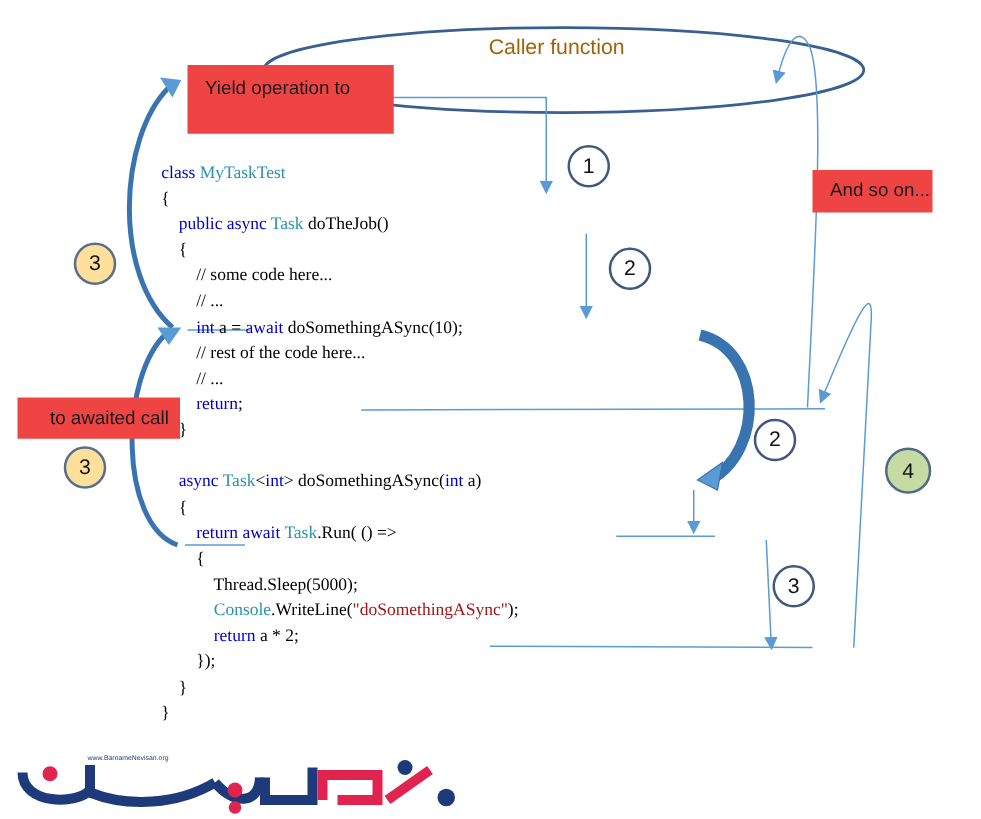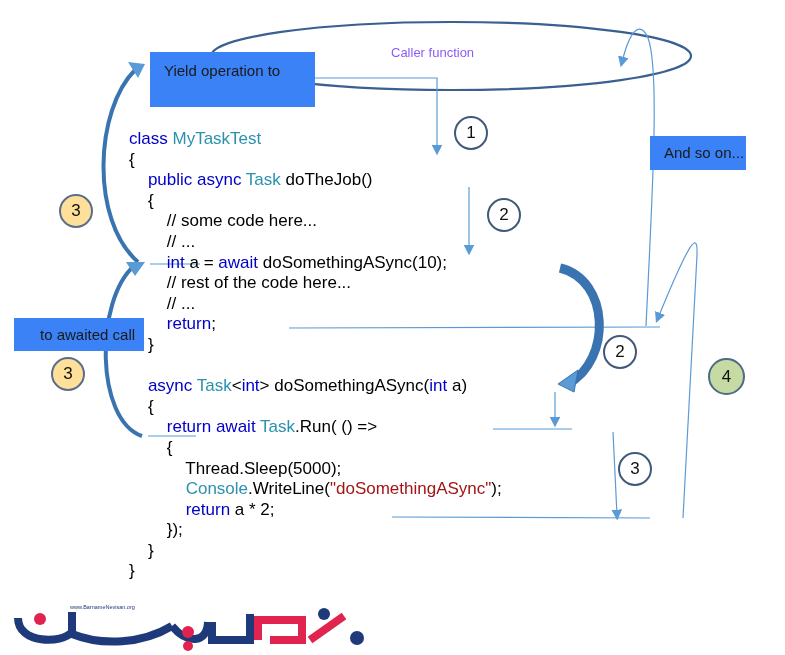--- a/index.html
+++ b/index.html
@@ -1,28 +1,28 @@
 <!DOCTYPE html>
 <html><head>
 <meta charset="utf-8">
 <style>
   html, body { margin: 0; padding: 0; background: #ffffff; }
   body { width: 785px; height: 655px; position: relative; overflow: hidden; font-family: "Liberation Sans", sans-serif; }
   #diagram { position: absolute; left: 0; top: 0; width: 785px; height: 655px; }
-  .code { position: absolute; left: 129px; top: 129px; font-family: Liberation Sans, sans-serif; font-size: 17px; line-height: 20.6px; white-space: pre; color: #000; margin: 0; }
+  .code { position: absolute; left: 129px; top: 129px; font-family: Liberation Serif, serif; font-size: 14px; line-height: 20.6px; white-space: pre; color: #000; margin: 0; }
   .code .ln { display: block; height: 20.6px; }
   .kw { color: #0000c8; }
   .ty { color: #2b91af; }
   .cm { color: #000000; }
   .st { color: #a31515; }
-  .label-box { position: absolute; background: #3b82f6; color: #1a1a1a; font-family: "Liberation Sans", sans-serif; font-size: 15px; line-height: 20px; box-sizing: border-box; }
+  .label-box { position: absolute; background: #ef4444; color: #1a1a1a; font-family: "Liberation Sans", sans-serif; font-size: 15px; line-height: 20px; box-sizing: border-box; }
   .circle { position: absolute; width: 34px; height: 34px; border-radius: 50%; border: 2px solid #41587a; box-sizing: border-box; display: flex; align-items: center; justify-content: center; font-family: "Liberation Sans", sans-serif; font-size: 17px; color: #111; background: #fff; }
   .circle.yellow { background: #ffe09a; border-color: #5a6e8c; }
   .circle.green { background: #c5dba3; border-color: #4f6a85; }
-  .caller-label { position: absolute; left: 391px; top: 45px; font-size: 13px; color: #8b5cf6; font-family: "Liberation Sans", sans-serif; }
+  .caller-label { position: absolute; left: 391px; top: 28px; font-size: 17px; color: #a16207; font-family: "Liberation Sans", sans-serif; }
   .logo { position: absolute; left: 12px; top: 604px; width: 352px; height: 48px; }
   .logo-url { position: absolute; left: 70px; top: 604px; font-size: 5.5px; color: #1e3a7a; font-family: "Liberation Sans", sans-serif; }
 </style>
 </head>
 <body>
 
 <svg id="diagram" viewBox="0 0 785 655" xmlns="http://www.w3.org/2000/svg">
   <defs>
     <marker id="tri" viewBox="0 0 10 10" refX="5" refY="5" markerWidth="9" markerHeight="9" orient="auto-start-reverse">
       <path d="M0,0 L10,5 L0,10 z" fill="#5b9bd5"></path>

